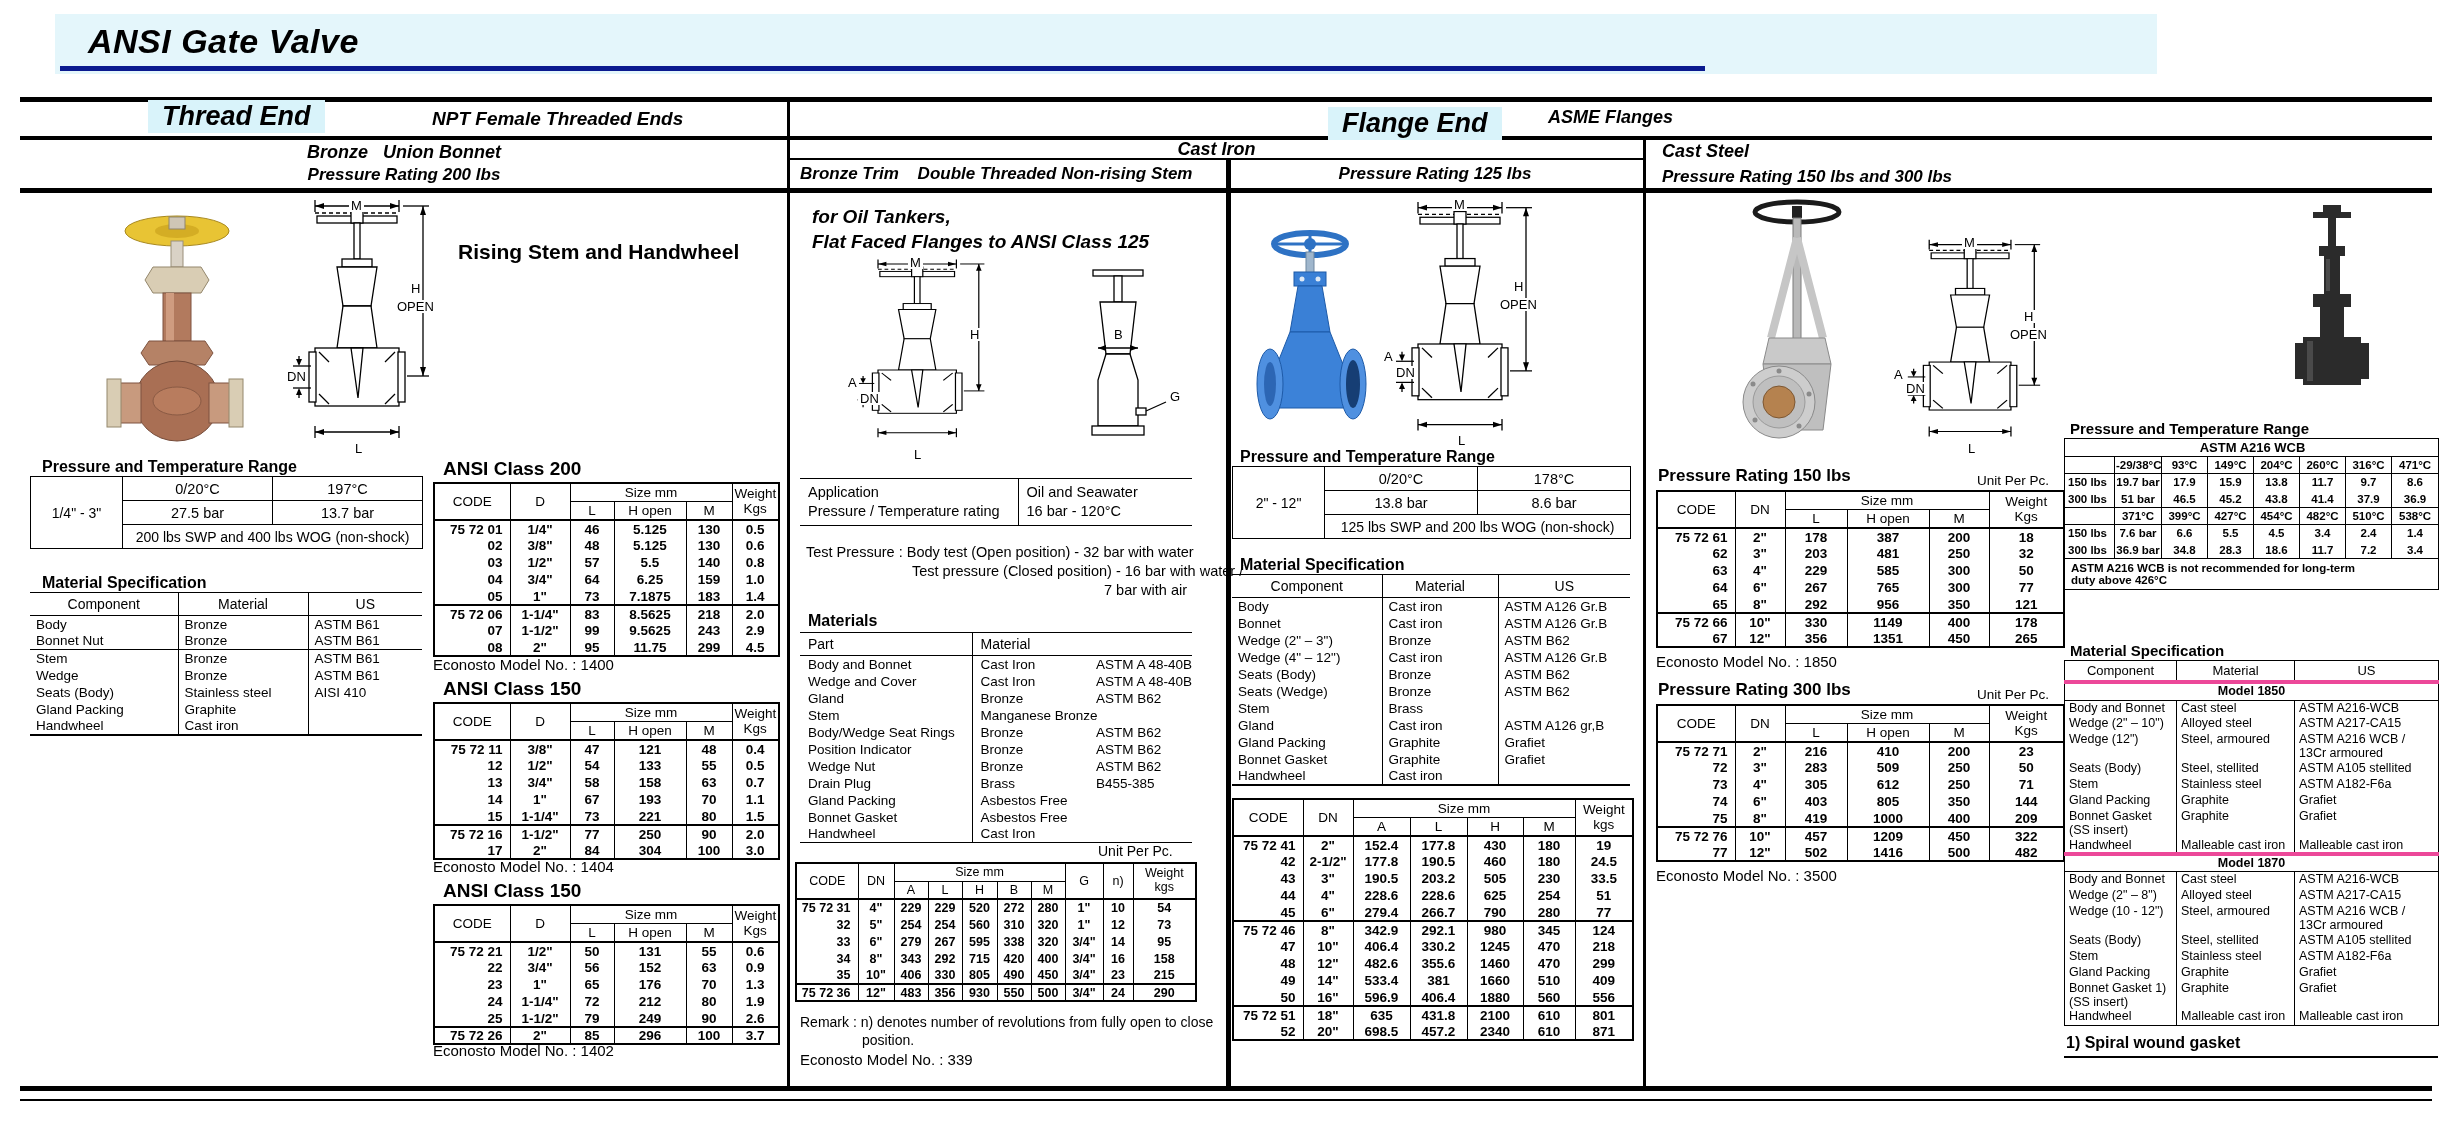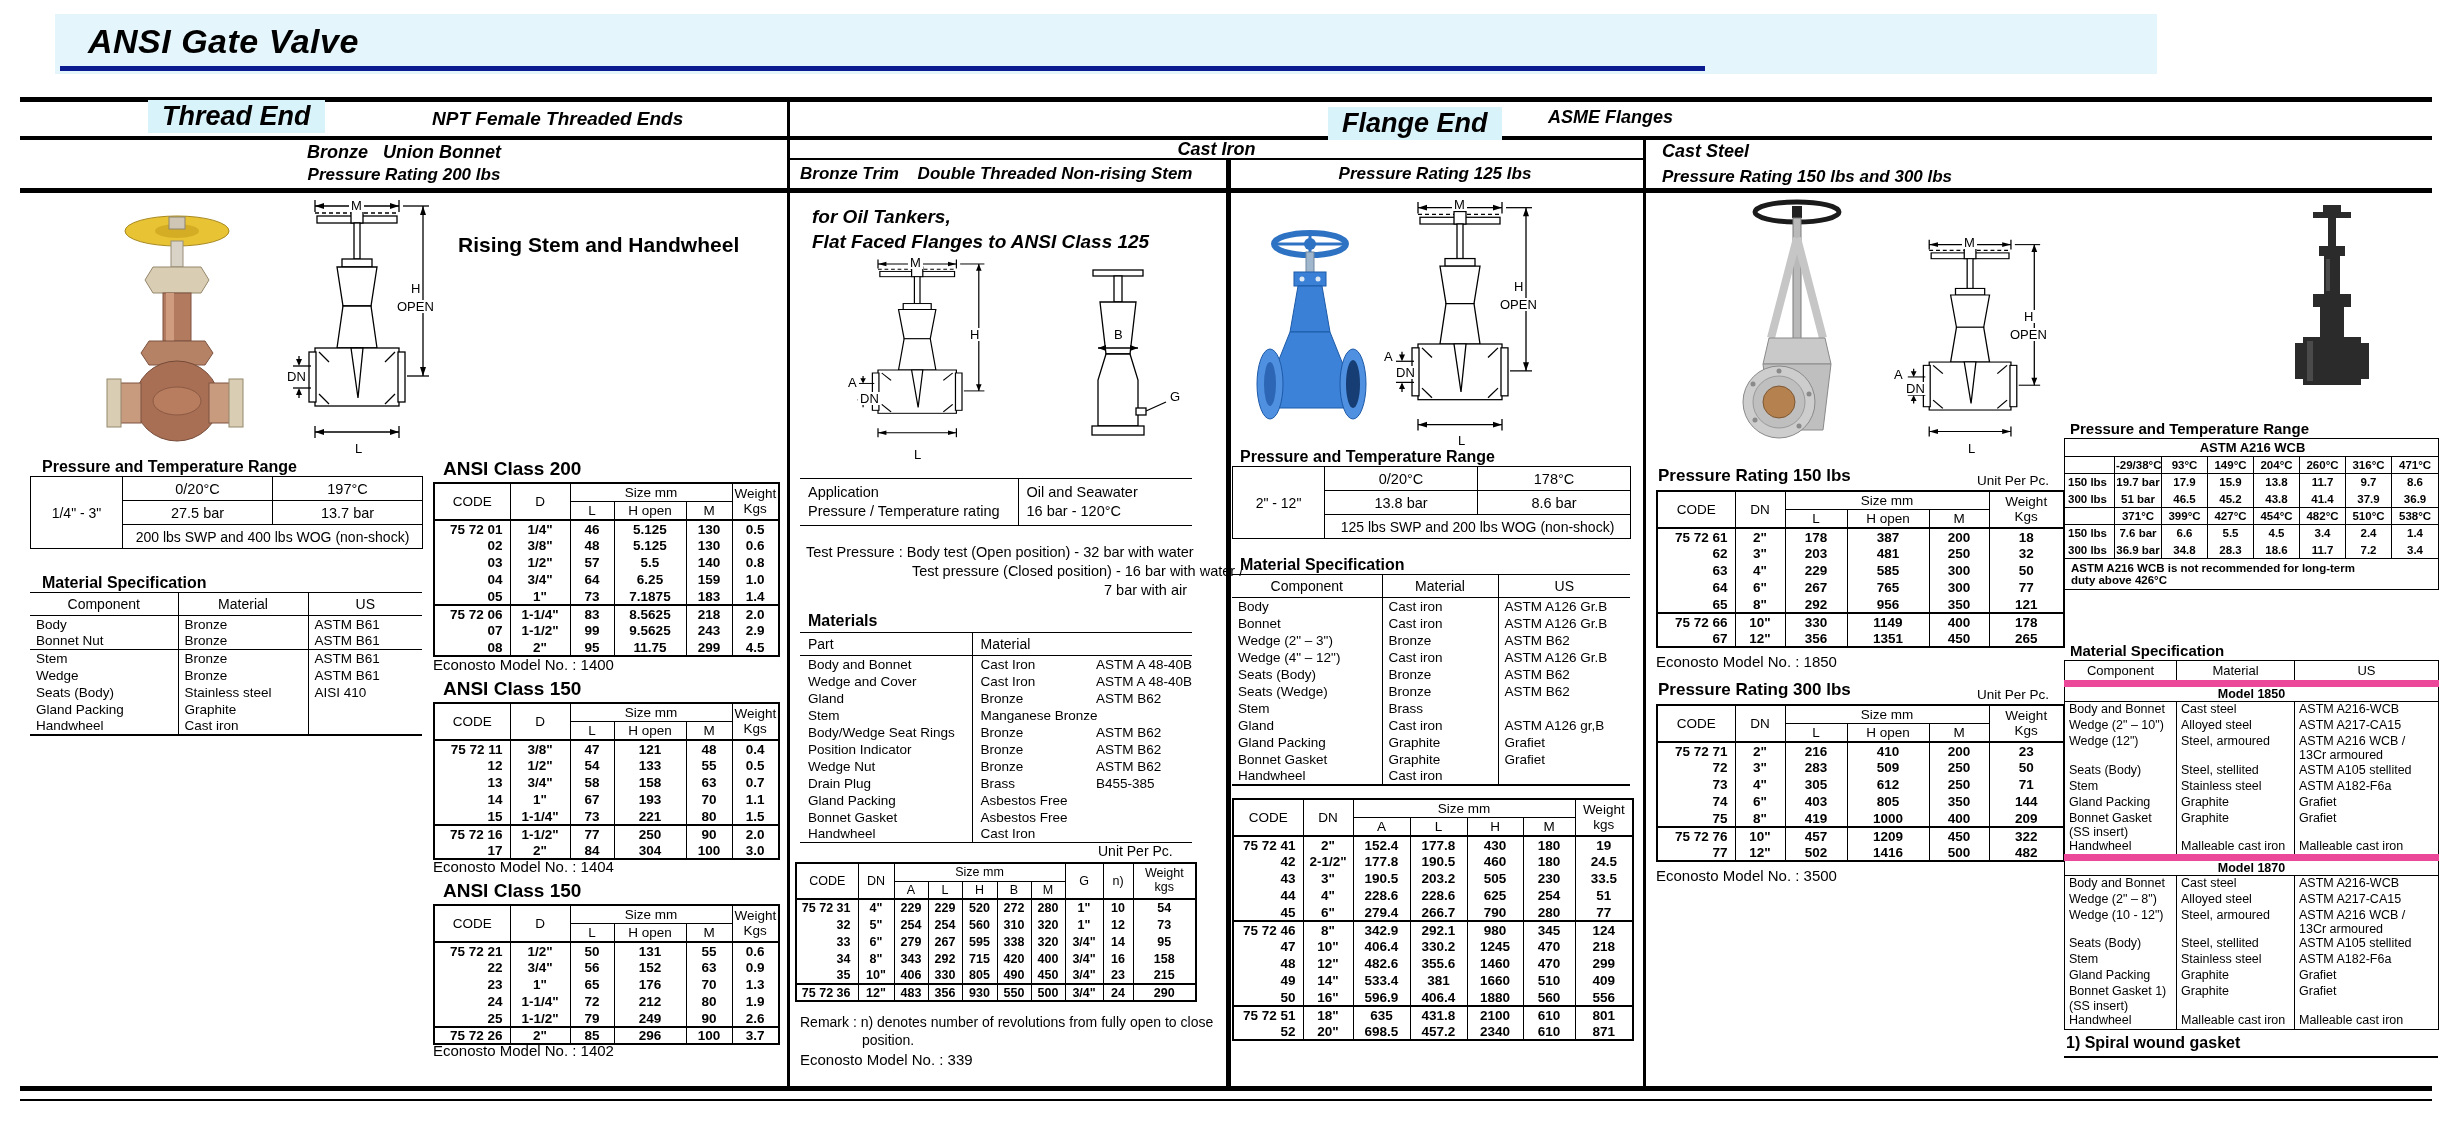--- a/index.html
+++ b/index.html
@@ -44,21 +44,21 @@
   .mat2 { border-top:1px solid #000; border-bottom:1px solid #000; font-size:13.5px; }
   .mat2 th { border-bottom:1px solid #000; font-weight:normal; text-align:left; padding:3px 8px; font-size:14px; }
   .mat2 td { padding:0 8px; height:17px; white-space:nowrap; }
   .mat2 th:nth-child(2), .mat2 td:nth-child(2) { border-left:1px solid #000; }
 
   
   .mat4 { border:1px solid #000; font-size:12.5px; }
   .mat4 th { font-weight:normal; text-align:center; padding:2px; font-size:13px; }
   .mat4 th + th, .mat4 td + td { border-left:1px solid #000; }
   .mat4 td { padding:0 4px; vertical-align:top; white-space:pre-line; height:16px; line-height:1.15; }
-  .mat4 tr.band td { text-align:center; font-weight:bold; border-top:7px solid #ec4899; border-bottom:1px solid #000; height:18px; }
+  .mat4 tr.band td { text-align:center; font-weight:bold; border-top:4px solid #ec4899; border-bottom:1px solid #000; height:18px; }
 
   
   .wcb { border:1px solid #000; font-size:11.5px; font-weight:bold; }
   .wcb td { text-align:center; padding:1px; white-space:pre-line; height:17px; }
   .wcb td + td { border-left:1px solid #000; }
   .wcb td:first-child { text-align:left; padding-left:3px; }
   .wcb tr.hrow td { border-top:1px solid #000; border-bottom:1px solid #000; }
   .wcb tr.band td { border-bottom:1px solid #000; font-size:13px; text-align:center; }
   .wcb tr.note td { border-top:1px solid #000; text-align:left; padding:3px 6px; }
 
@@ -180,21 +180,21 @@
   <svg width="150" height="258" viewBox="0 0 150 258">
       <use href="#gvf"></use>
     </svg>
   <span class="dim" style="left:64px;top:1px;">M</span>
   <span class="dim" style="left:124px;top:84px;">H</span>
   <span class="dim" style="left:110px;top:102px;">OPEN</span>
   <span class="dim" style="left:0px;top:172px;">DN</span>
   <span class="dim" style="left:68px;top:244px;">L</span>
 </div>
 
-<span class="abs b" style="left:458px;top:233px;font-size:21px;">Rising Stem and Handwheel</span>
+<span class="abs b" style="left:458px;top:240px;font-size:21px;">Rising Stem and Handwheel</span>
 
 <span class="abs b" style="left:42px;top:458px;font-size:16px;">Pressure and Temperature Range</span>
 <table class="pt abs" style="left:30px;top:476px;width:392px;">
   <colgroup>
       <col style="width:92px">
       <col style="width:150px">
       <col style="width:150px">
     </colgroup>
   <tbody>
       <tr>

